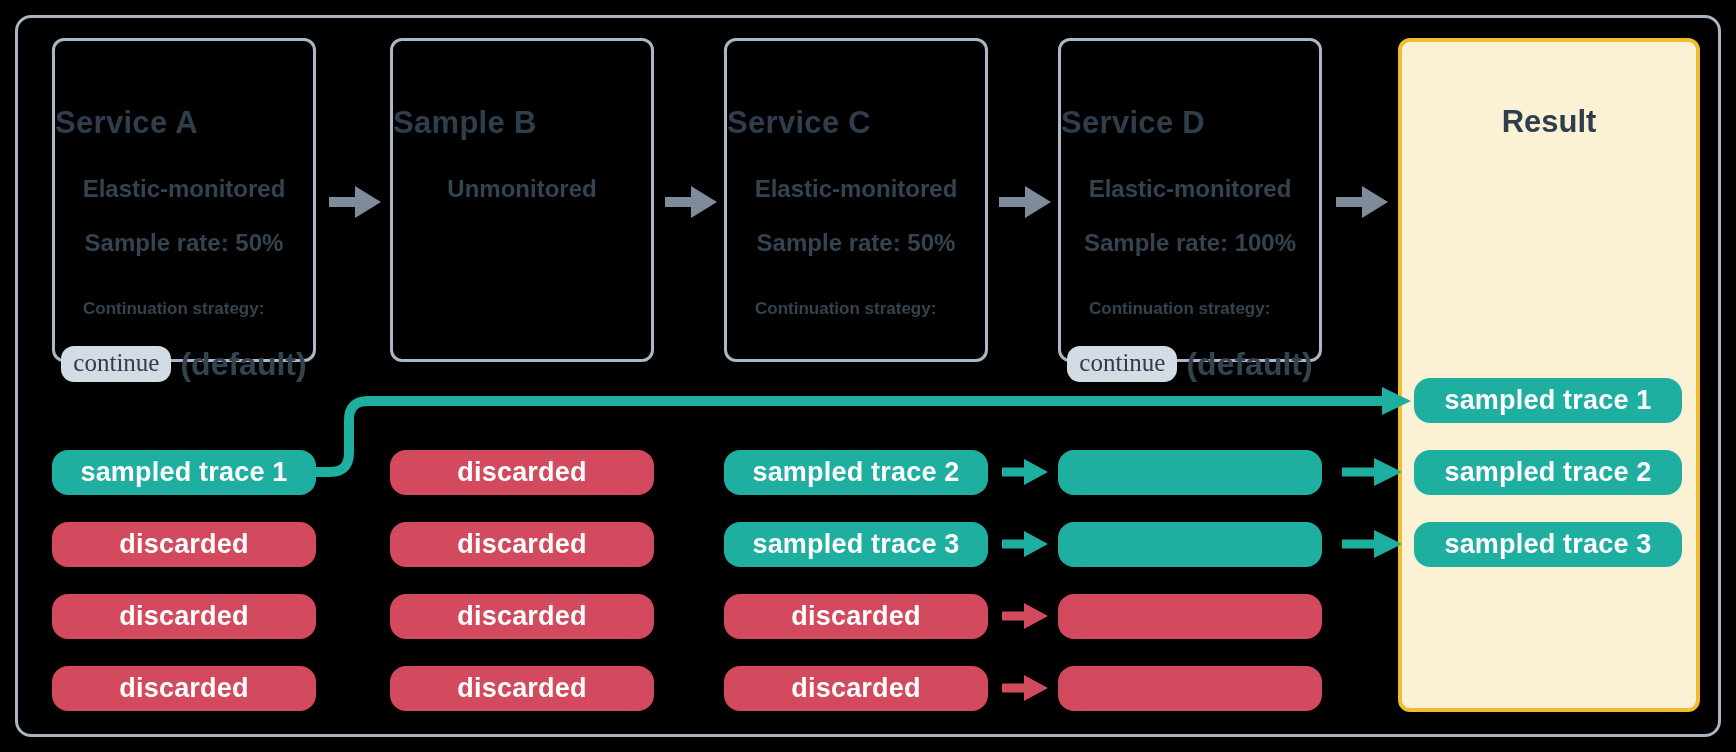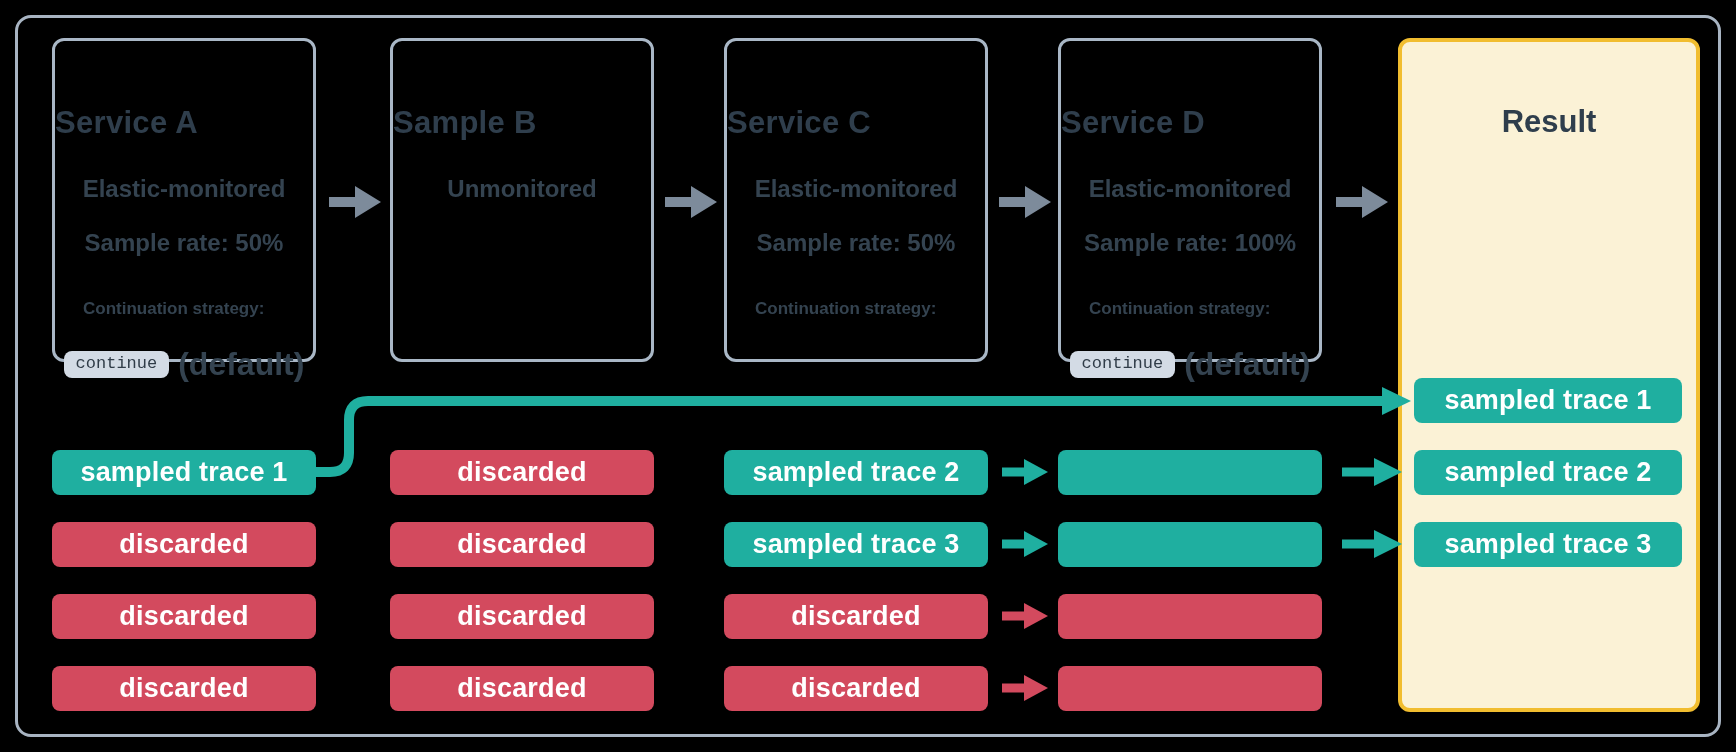--- a/index.html
+++ b/index.html
@@ -32,38 +32,38 @@
   }
   .card-strategy{
     position:absolute;top:252px;left:28px;right:28px;text-align:left;
     font-size:17px;font-weight:600;line-height:31px;color:var(--text-body);
   }
   .chip-row{
     position:absolute;top:305px;left:6px;right:6px;height:36px;
     display:flex;justify-content:center;align-items:center;gap:9px;
   }
   .code-chip{
-    background:var(--chip-bg);color:var(--chip-text);border-radius:8px;
-    padding:3px 12px 5px;font-family:Liberation Mono, monospace;font-size:17px;
+    background:var(--chip-bg);color:var(--chip-text);border-radius:13px;
+    padding:3px 12px 5px;font-family:Liberation Serif, serif;font-size:25px;
     white-space:nowrap;
   }
   .chip-suffix{font-size:32px;font-weight:600;color:var(--text-body);white-space:nowrap;}
   .code-chip:empty,.card-sub:empty,.card-rate:empty,.card-strategy:empty,.chip-suffix:empty{display:none;}
   
   .result-card{
     position:absolute;left:1398px;top:38px;width:302px;height:674px;
     background:var(--result-bg);border:4px solid var(--result-border);border-radius:12px;
   }
   .result-title{
     position:absolute;top:62px;left:0;right:0;text-align:center;
     font-size:31px;font-weight:700;color:var(--text-dark);
   }
   
   .trace{
-    position:absolute;height:45px;border-radius:8px;
+    position:absolute;height:45px;border-radius:16px;
     display:flex;align-items:center;justify-content:center;
     color:#fff;font-size:27px;font-weight:700;letter-spacing:.2px;
   }
   .trace.sampled{background:var(--sampled-teal);}
   .trace.discarded{background:var(--discarded-red);}
   .col-a-x{left:52px;width:264px}.col-b-x{left:390px;width:264px}
   .col-c-x{left:724px;width:264px}.col-d-x{left:1058px;width:264px}
   .col-r-x{left:1414px;width:268px}
   .row-0{top:378px}.row-1{top:450px}.row-2{top:522px}.row-3{top:594px}.row-4{top:666px}
   

